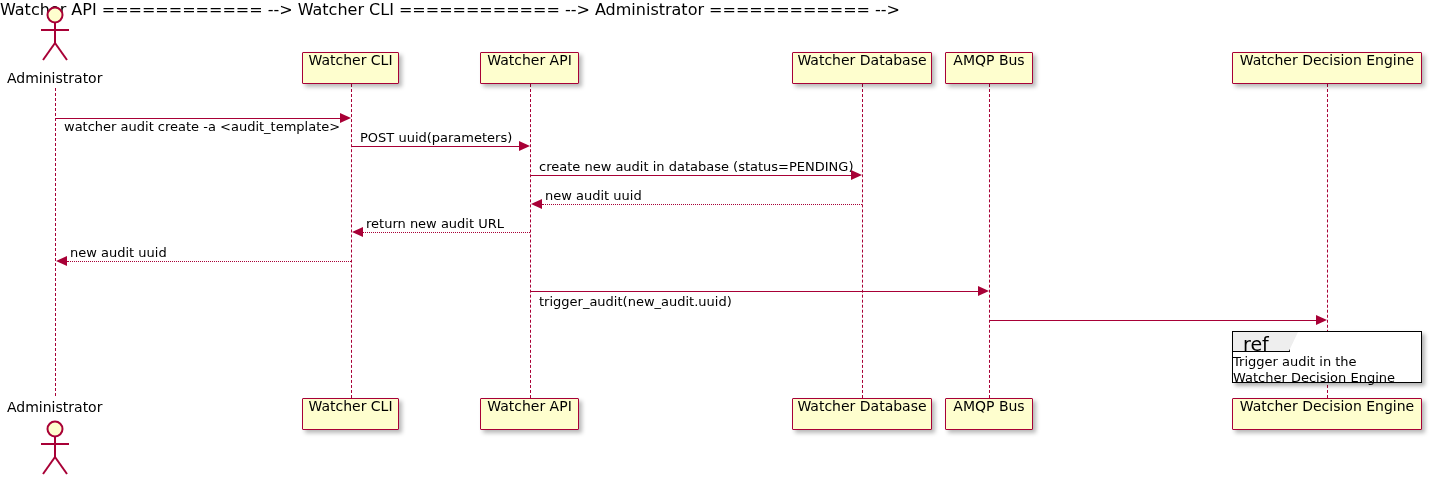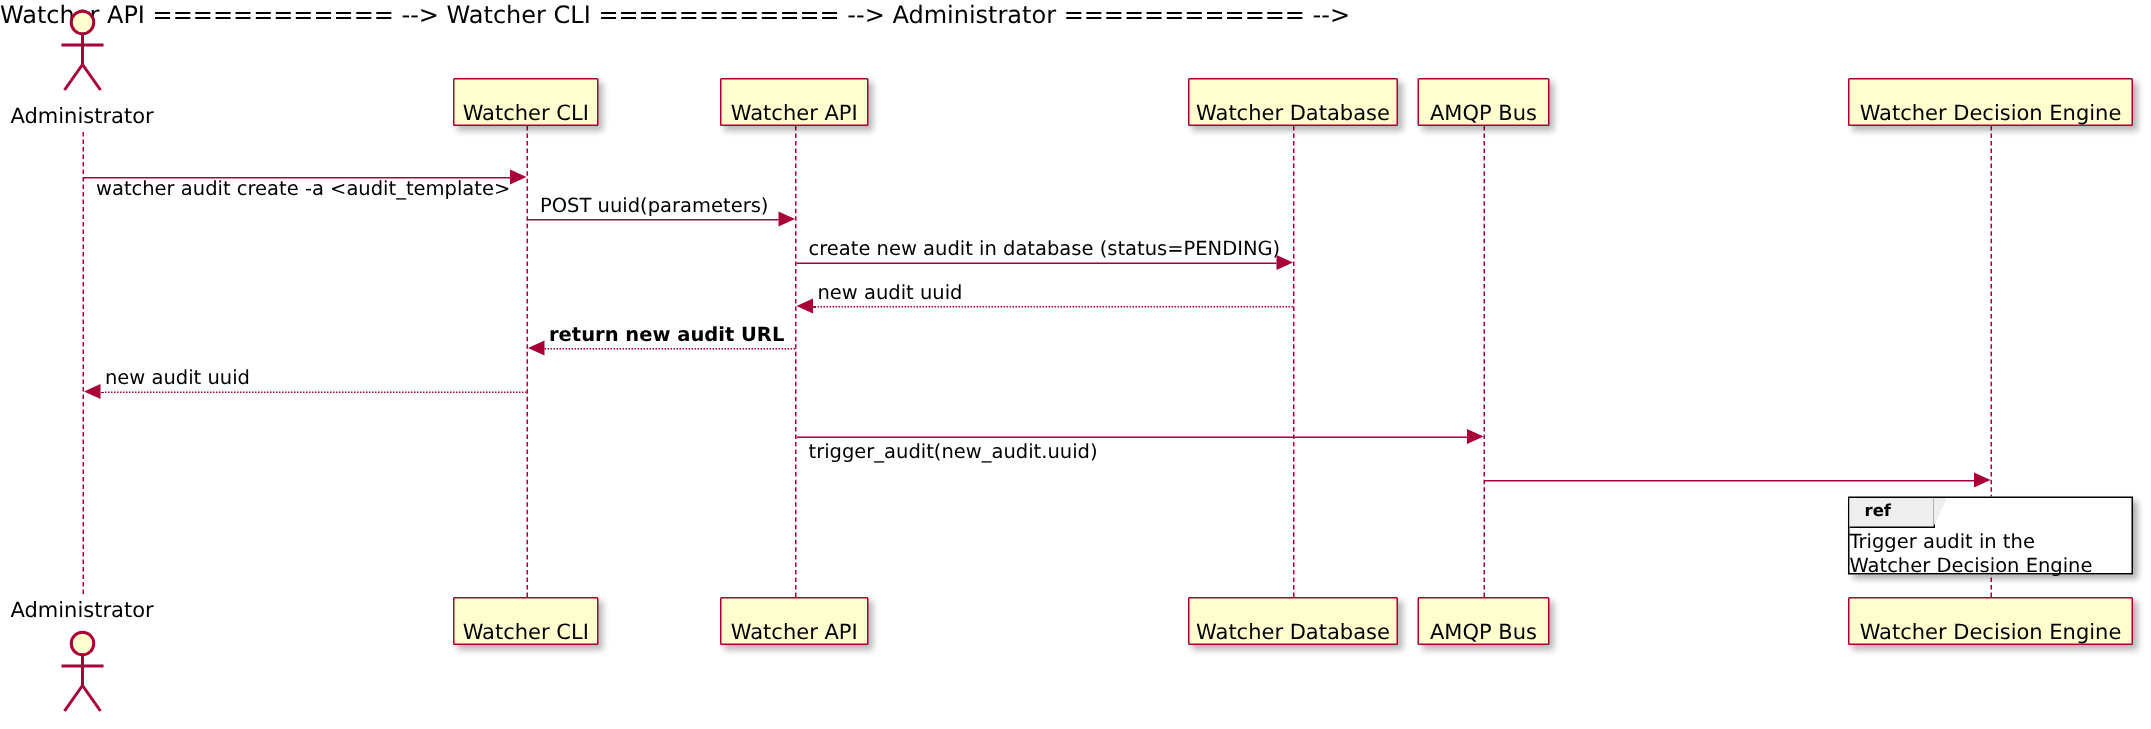--- a/index.html
+++ b/index.html
@@ -20,21 +20,21 @@
   
   .participant {
     position: absolute;
     box-sizing: border-box;
     background: #FEFECE;
     border: 1.5px solid #A80036;
     color: #000000;
     font-size: 14px;
     line-height: 1;
     display: flex;
-    align-items: flex-end;
+    align-items: flex-start;
     justify-content: center;
     white-space: nowrap;
     box-shadow: 3px 3px 4px rgba(0,0,0,0.28);
     border-radius: 1px;
   }
   
   .actor {
     position: absolute;
     width: 46px;
     height: 56px;
@@ -109,22 +109,22 @@
     top: 0;
     width: 0;
     height: 0;
     border-left: 9px solid #EEEEEE;
     border-bottom: 19px solid transparent;
   }
   .ref-tab-label {
     position: absolute;
     left: 10px;
     top: 3px;
-    font-size: 11px;
-    font-weight: bold;
+    font-size: 19px;
+    font-weight: normal;
     color: #000000;
     line-height: 1;
   }
   .ref-body {
     position: absolute;
     left: 0;
     top: 22px;
     font-size: 13px;
     color: #000000;
     line-height: 16px;
@@ -212,21 +212,21 @@
   <div class="msg-label" style="left:539px; top:160px;">create new audit in database (status=PENDING)</div>
   <div class="msg-line solid" style="left:531px; top:175px; width:320px;"></div>
   <div class="arrow-head right" style="left:851px; top:170px;"></div>
 
    Watcher API ============ --&gt;
   <div class="msg-label" style="left:545px; top:189px;">new audit uuid</div>
   <div class="msg-line dotted" style="left:542px; top:204px; width:320px;"></div>
   <div class="arrow-head left" style="left:531px; top:199px;"></div>
 
    Watcher CLI ============ --&gt;
-  <div class="msg-label" style="left:366px; top:217px;font-weight:bold;">return new audit URL</div>
+  <div class="msg-label" style="left:366px; top:217px;">return new audit URL</div>
   <div class="msg-line dotted" style="left:363px; top:232px; width:167px;"></div>
   <div class="arrow-head left" style="left:352px; top:227px;"></div>
 
    Administrator ============ --&gt;
   <div class="msg-label" style="left:70px; top:246px;">new audit uuid</div>
   <div class="msg-line dotted" style="left:67px; top:261px; width:284px;"></div>
   <div class="arrow-head left" style="left:56px; top:256px;"></div>
 
   
   <div class="msg-label" style="left:539px; top:275px;margin-top:20px;">trigger_audit(new_audit.uuid)</div>

